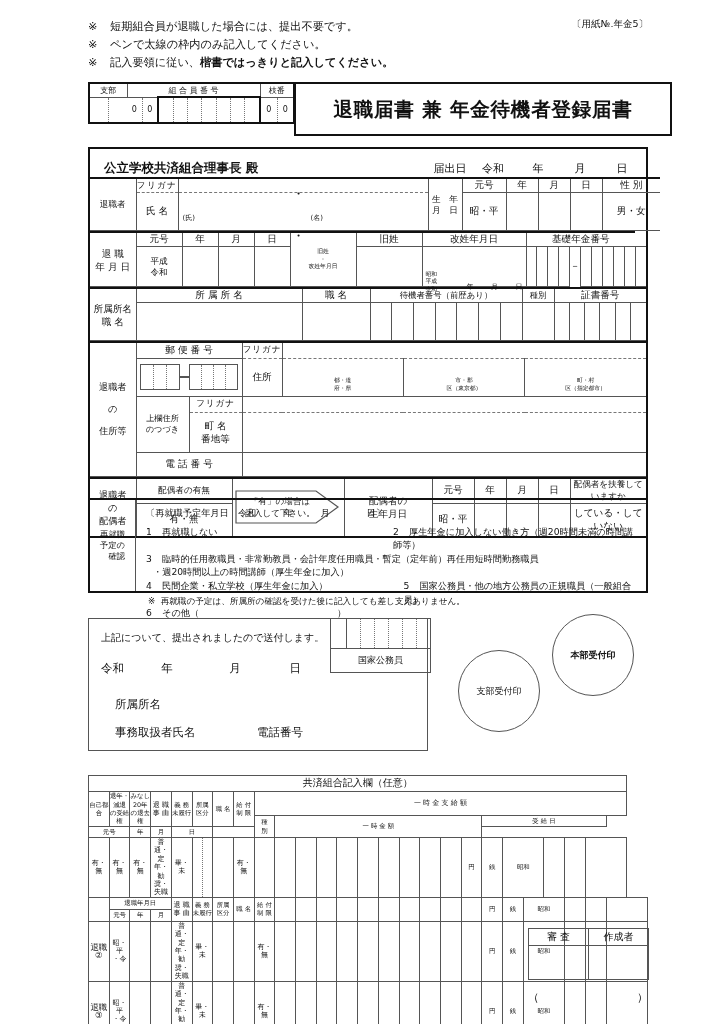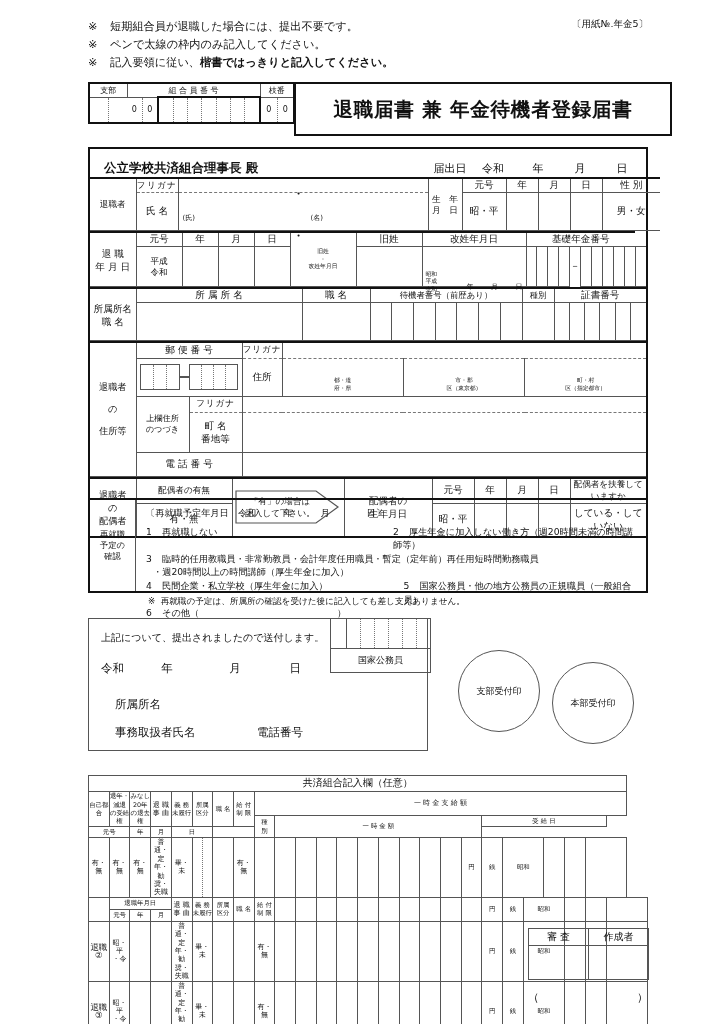--- a/index.html
+++ b/index.html
@@ -61,21 +61,21 @@
   .mt .lbl { font-size: 9.6px; }
   .tiny { font-size: 6.6px; }
   .tiny2 { font-size: 5.8px; line-height: 7.6px; }
 
   
   .reblock { position: absolute; left: 88px; top: 498px;
              width: 560px; height: 95px;
              border: 2px solid #111; display: flex; }
   .reblock .rl { width: 46px; border-right: 1px solid #555;
                  display: flex; align-items: center; justify-content: center;
-                 font-size: 8.4px; line-height: 11px; text-align: center; }
+                 font-size: 8.4px; line-height: 11px; text-align: right; }
   .reblock .rr { flex: 1; padding: 6px 8px 0 10px; font-size: 9.2px; line-height: 13.6px; }
   .reblock .hdr { margin-bottom: 5px; }
   .num { display: inline-block; width: 16px; }
 
   .subnote { position: absolute; left: 148px; top: 596px; font-size: 8.6px; }
 
   
   .retbox { position: absolute; left: 88px; top: 618px;
             width: 340px; height: 133px; border: 1px solid #555; }
   .retbox .l1 { position: absolute; left: 12px; top: 12px; font-size: 10px; }
@@ -86,21 +86,21 @@
   .retbox .l5 { position: absolute; left: 168px; top: 106px; font-size: 11.5px; }
 
   .codebox { position: absolute; left: 330px; top: 618px; }
   .codebox td { border: 1px solid #555; }
 
   .seal { position: absolute; width: 82px; height: 82px;
           border: 1px solid #555; border-radius: 50%;
           display: flex; align-items: center; justify-content: center;
           font-size: 9px; }
   .seal1 { left: 458px; top: 650px; }
-  .seal2 { left: 552px; top: 662px; }
+  .seal2 { left: 552px; top: 614px; font-weight: bold; }
 
   
   .kyosai { position: absolute; left: 88px; top: 775px; }
   .kyosai td { font-size: 6.4px; line-height: 8.4px; }
   .kyosai .ttl { font-size: 10px; height: 16px; }
   .kyosai .h { height: 24px; }
   .kyosai .v { height: 22px; }
   .kyosai .rowlbl { font-size: 8.4px; }
   .kyosai .t7 { font-size: 7px; }
 

